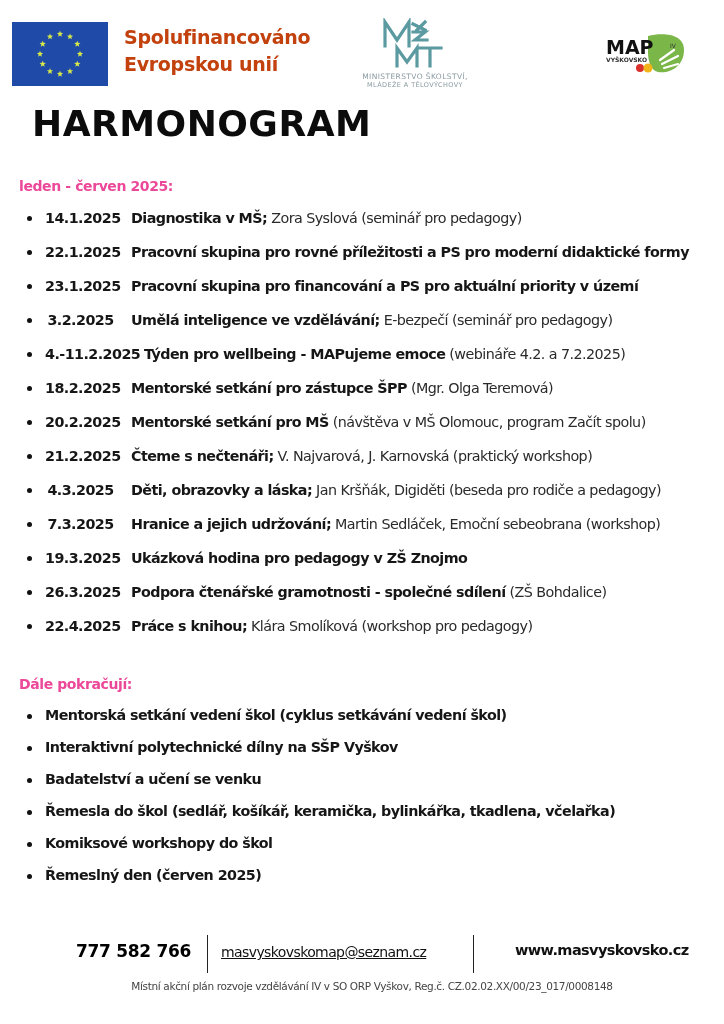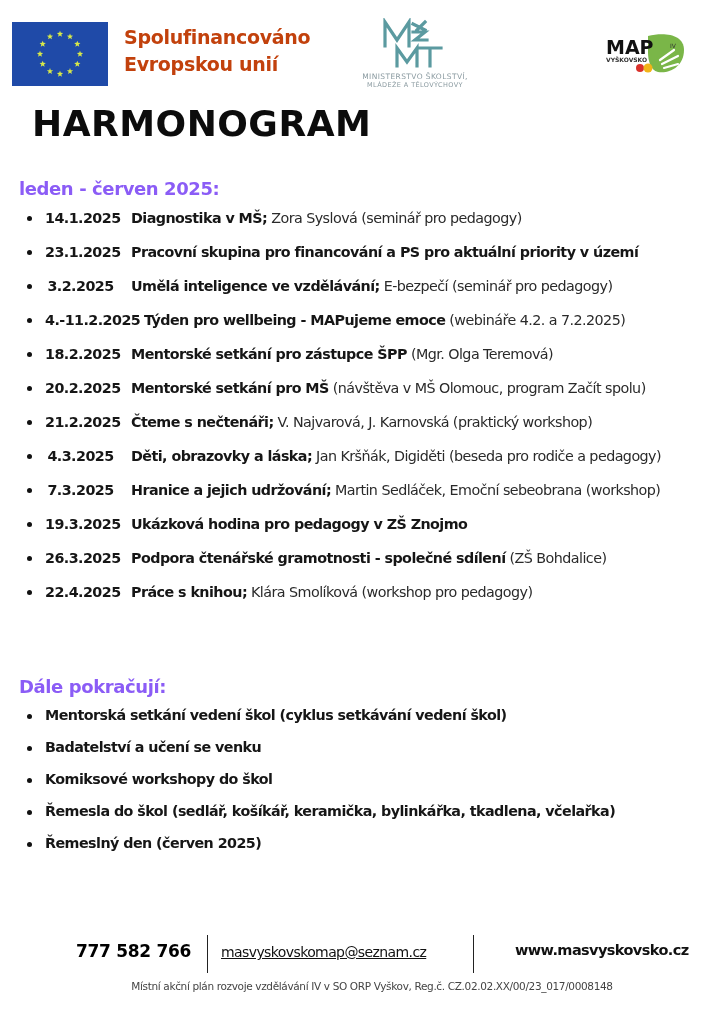--- a/index.html
+++ b/index.html
@@ -8,21 +8,21 @@
     .header { position: absolute; left: 0; top: 0; width: 724px; height: 100px; }
     .eu-flag { position: absolute; left: 12px; top: 22px; width: 96px; height: 64px; background: #1f4aa8; }
     .eu-text { position: absolute; left: 124px; top: 24px; font-family: "DejaVu Sans", sans-serif;
                font-size: 19px; line-height: 27px; color: #c2410c; font-weight: bold; letter-spacing: -0.3px; }
     .msmt { position: absolute; left: 340px; top: 18px; width: 150px; height: 75px; text-align: center; }
     .msmt-sub { font-size: 7.5px; color: #8a9aa0; letter-spacing: 0.4px; line-height: 9px; font-family: "DejaVu Sans", sans-serif; }
     .map-logo { position: absolute; left: 604px; top: 30px; width: 84px; height: 46px; }
     .title { position: absolute; left: 0; top: 103px; width: 704px; 
              font-family: "DejaVu Sans", sans-serif; font-weight: bold; font-size: 36px; letter-spacing: 0.5px; color: #0c0c0c; margin-left: 32px; }
     .section-head { position: absolute; left: 19px; font-family: "DejaVu Sans", sans-serif; font-weight: bold;
-                    font-size: 18px; color: #8b5cf6; letter-spacing: -0.4px; }
+                    font-size: 14px; color: #ec4899; letter-spacing: -0.4px; }
     .list { position: absolute; left: 0; width: 724px; margin: 0; padding: 0; list-style: none; }
     .item { position: relative; height: 34px; display: flex; align-items: center;
             font-family: "DejaVu Sans", sans-serif; font-size: 14.3px; letter-spacing: -0.55px; white-space: nowrap; color: #161616; }
     .bullet { position: absolute; left: 27px; width: 5px; height: 5px; border-radius: 50%; background: #111; top: 15px; }
     .date { position: absolute; left: 45px; font-weight: bold; }
     .date.right { left: 45px; width: 71px; text-align: center; }
     .text { position: absolute; left: 131px; }
     .b { font-weight: bold; }
     .n { font-weight: normal; color: #2a2a2a; }
     .cont .item { height: 32px; padding-left: 32px; }
@@ -95,20 +95,25 @@
 
 <div class="section-head" style="top:178px;">leden - červen 2025:</div>
 <ul class="list" id="schedule-list" style="top:201px;">
     <li class="item">
       <span class="bullet"></span>
       <span class="date right">14.1.2025</span>
       <span class="text"><span class="b">Diagnostika v MŠ;</span><span class="n"> Zora Syslová (seminář pro pedagogy)</span></span>
     </li>
     <li class="item">
       <span class="bullet"></span>
+      <span class="date right">22.1.2025</span>
+      <span class="text"><span class="b">Pracovní skupina pro rovné příležitosti a PS pro moderní didaktické formy</span><span class="n"></span></span>
+    </li>
+    <li class="item">
+      <span class="bullet"></span>
       <span class="date right">23.1.2025</span>
       <span class="text"><span class="b">Pracovní skupina pro financování a PS pro aktuální priority v území</span><span class="n"></span></span>
     </li>
     <li class="item">
       <span class="bullet"></span>
       <span class="date right">3.2.2025</span>
       <span class="text"><span class="b">Umělá inteligence ve vzdělávání;</span><span class="n"> E-bezpečí (seminář pro pedagogy)</span></span>
     </li>
     <li class="item">
       <span class="bullet"></span>
@@ -158,29 +163,33 @@
   </ul>
 
 <div class="section-head" style="top:676px;">Dále pokračují:</div>
 <ul class="list cont" id="cont-list" style="top:699px;">
     <li class="item">
       <span class="bullet"></span>
       <span class="text">Mentorská setkání vedení škol (cyklus setkávání vedení škol)</span>
     </li>
     <li class="item">
       <span class="bullet"></span>
+      <span class="text">Interaktivní polytechnické dílny na SŠP Vyškov</span>
+    </li>
+    <li class="item">
+      <span class="bullet"></span>
       <span class="text">Badatelství a učení se venku</span>
     </li>
     <li class="item">
       <span class="bullet"></span>
+      <span class="text">Řemesla do škol (sedlář, košíkář, keramička, bylinkářka, tkadlena, včelařka)</span>
+    </li>
+    <li class="item">
+      <span class="bullet"></span>
       <span class="text">Komiksové workshopy do škol</span>
-    </li>
-    <li class="item">
-      <span class="bullet"></span>
-      <span class="text">Řemesla do škol (sedlář, košíkář, keramička, bylinkářka, tkadlena, včelařka)</span>
     </li>
     <li class="item">
       <span class="bullet"></span>
       <span class="text">Řemeslný den (červen 2025)</span>
     </li>
   </ul>
 
 <div class="footer">
   <div class="phone">777 582 766</div>
   <div class="divider" style="left:207px;"></div>

